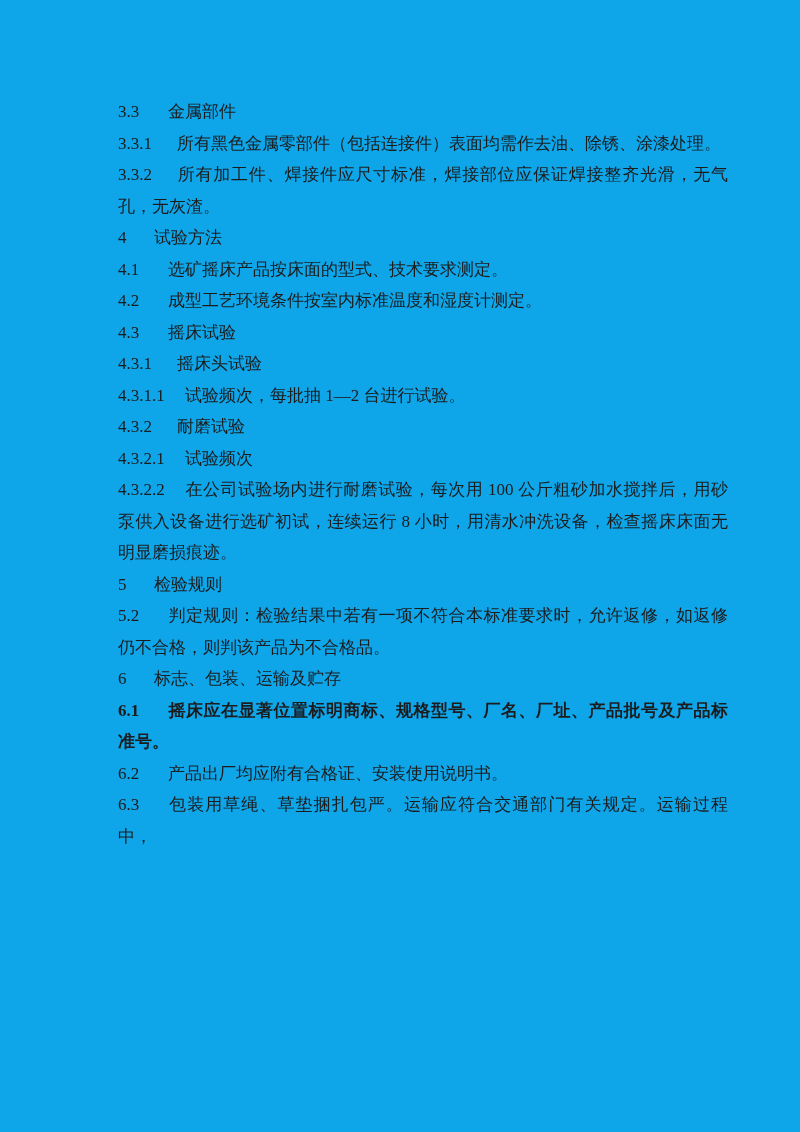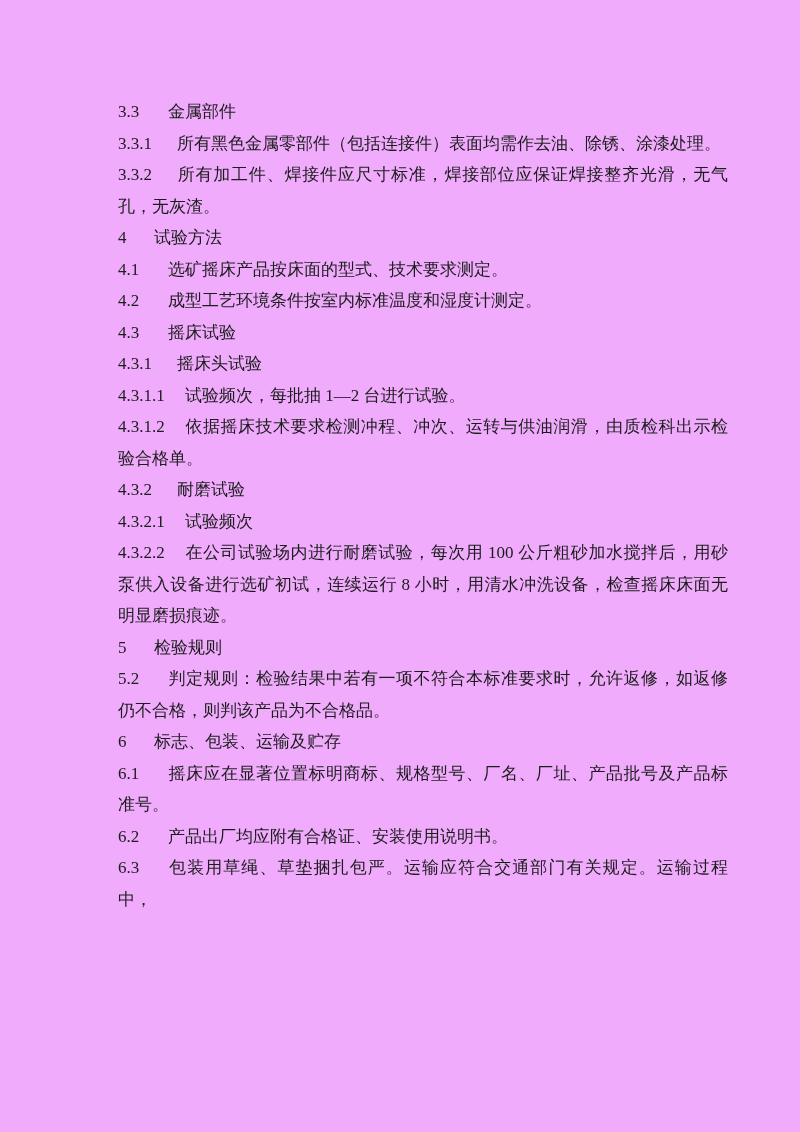--- a/index.html
+++ b/index.html
@@ -36,35 +36,34 @@
   
   p.para .num.w1 { width: 36px; }
   p.para .num.w3 { width: 50px; }
   p.para .num.w5 { width: 59px; }
   p.para .num.w7 { width: 67px; }
   p.para.indent { text-indent: 36px; }
 </style>
 </head>
 <body style="background: rgb(255, 255, 255);">
 
-<div class="page" style="background: #f0abfc;">
+<div class="page" style="background: #0ea5e9;">
   <div class="doc-body" id="doc-body">
       <p class="para" style="color: rgb(28, 28, 28);"><span class="num w3">3.3</span><span class="txt">金属部件</span></p>
       <p class="para" style="color: rgb(28, 28, 28);"><span class="num w5">3.3.1</span><span class="txt">所有黑色金属零部件（包括连接件）表面均需作去油、除锈、涂漆处理。</span></p>
       <p class="para" style="color: rgb(28, 28, 28);"><span class="num w5">3.3.2</span><span class="txt">所有加工件、焊接件应尺寸标准，焊接部位应保证焊接整齐光滑，无气孔，无灰渣。</span></p>
       <p class="para" style="color: rgb(28, 28, 28);"><span class="num w1">4</span><span class="txt">试验方法</span></p>
       <p class="para" style="color: rgb(28, 28, 28);"><span class="num w3">4.1</span><span class="txt">选矿摇床产品按床面的型式、技术要求测定。</span></p>
       <p class="para" style="color: rgb(28, 28, 28);"><span class="num w3">4.2</span><span class="txt">成型工艺环境条件按室内标准温度和湿度计测定。</span></p>
       <p class="para" style="color: rgb(28, 28, 28);"><span class="num w3">4.3</span><span class="txt">摇床试验</span></p>
       <p class="para" style="color: rgb(28, 28, 28);"><span class="num w5">4.3.1</span><span class="txt">摇床头试验</span></p>
       <p class="para" style="color: rgb(28, 28, 28);"><span class="num w7">4.3.1.1</span><span class="txt">试验频次，每批抽 1—2 台进行试验。</span></p>
-      <p class="para" style="color: rgb(28, 28, 28);"><span class="num w7">4.3.1.2</span><span class="txt">依据摇床技术要求检测冲程、冲次、运转与供油润滑，由质检科出示检验合格单。</span></p>
       <p class="para" style="color: rgb(28, 28, 28);"><span class="num w5">4.3.2</span><span class="txt">耐磨试验</span></p>
       <p class="para" style="color: rgb(28, 28, 28);"><span class="num w7">4.3.2.1</span><span class="txt">试验频次</span></p>
       <p class="para" style="color: rgb(28, 28, 28);"><span class="num w7">4.3.2.2</span><span class="txt">在公司试验场内进行耐磨试验，每次用 100 公斤粗砂加水搅拌后，用砂泵供入设备进行选矿初试，连续运行 8 小时，用清水冲洗设备，检查摇床床面无明显磨损痕迹。</span></p>
       <p class="para" style="color: rgb(28, 28, 28);"><span class="num w1">5</span><span class="txt">检验规则</span></p>
       <p class="para" style="color: rgb(28, 28, 28);"><span class="num w3">5.2</span><span class="txt">判定规则：检验结果中若有一项不符合本标准要求时，允许返修，如返修仍不合格，则判该产品为不合格品。</span></p>
       <p class="para" style="color: rgb(28, 28, 28);"><span class="num w1">6</span><span class="txt">标志、包装、运输及贮存</span></p>
-      <p class="para" style="color: rgb(28, 28, 28);"><span class="num w3">6.1</span><span class="txt">摇床应在显著位置标明商标、规格型号、厂名、厂址、产品批号及产品标准号。</span></p>
+      <p class="para" style="color: rgb(28, 28, 28); font-weight: bold;"><span class="num w3">6.1</span><span class="txt">摇床应在显著位置标明商标、规格型号、厂名、厂址、产品批号及产品标准号。</span></p>
       <p class="para" style="color: rgb(28, 28, 28);"><span class="num w3">6.2</span><span class="txt">产品出厂均应附有合格证、安装使用说明书。</span></p>
       <p class="para" style="color: rgb(28, 28, 28);"><span class="num w3">6.3</span><span class="txt">包装用草绳、草垫捆扎包严。运输应符合交通部门有关规定。运输过程中，</span></p>
     </div>
 </div>
 
 </body></html>

